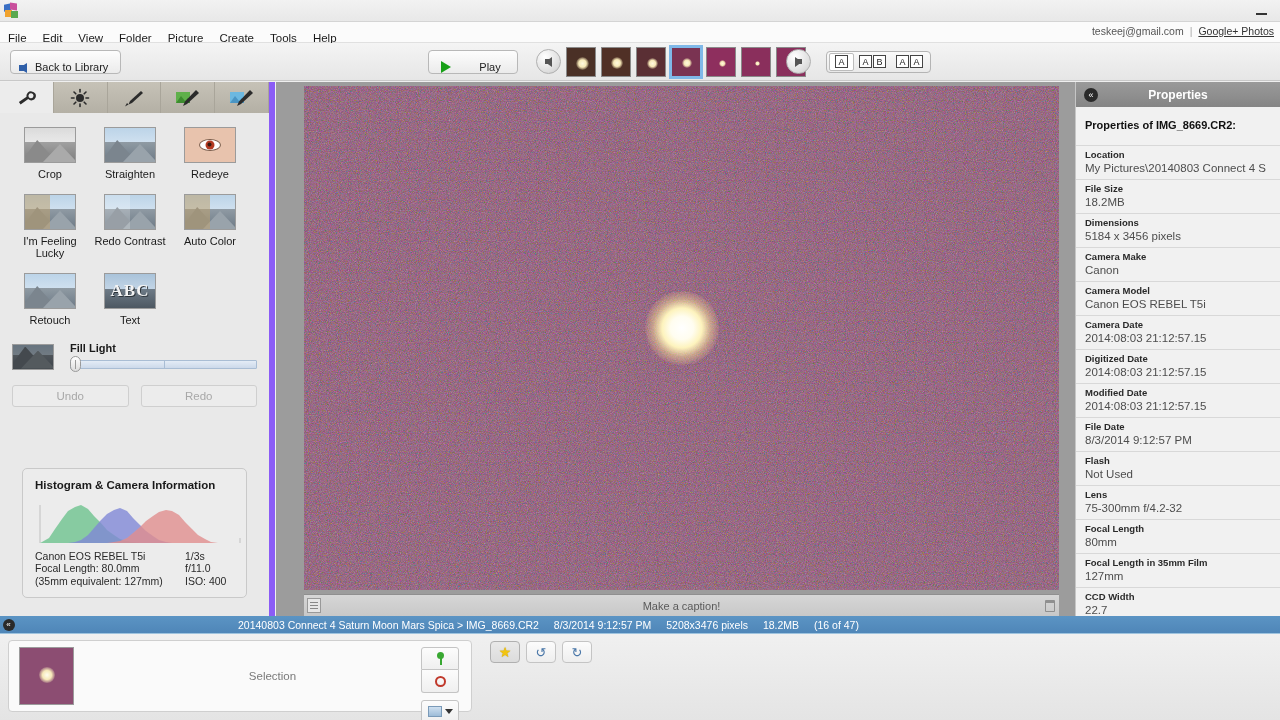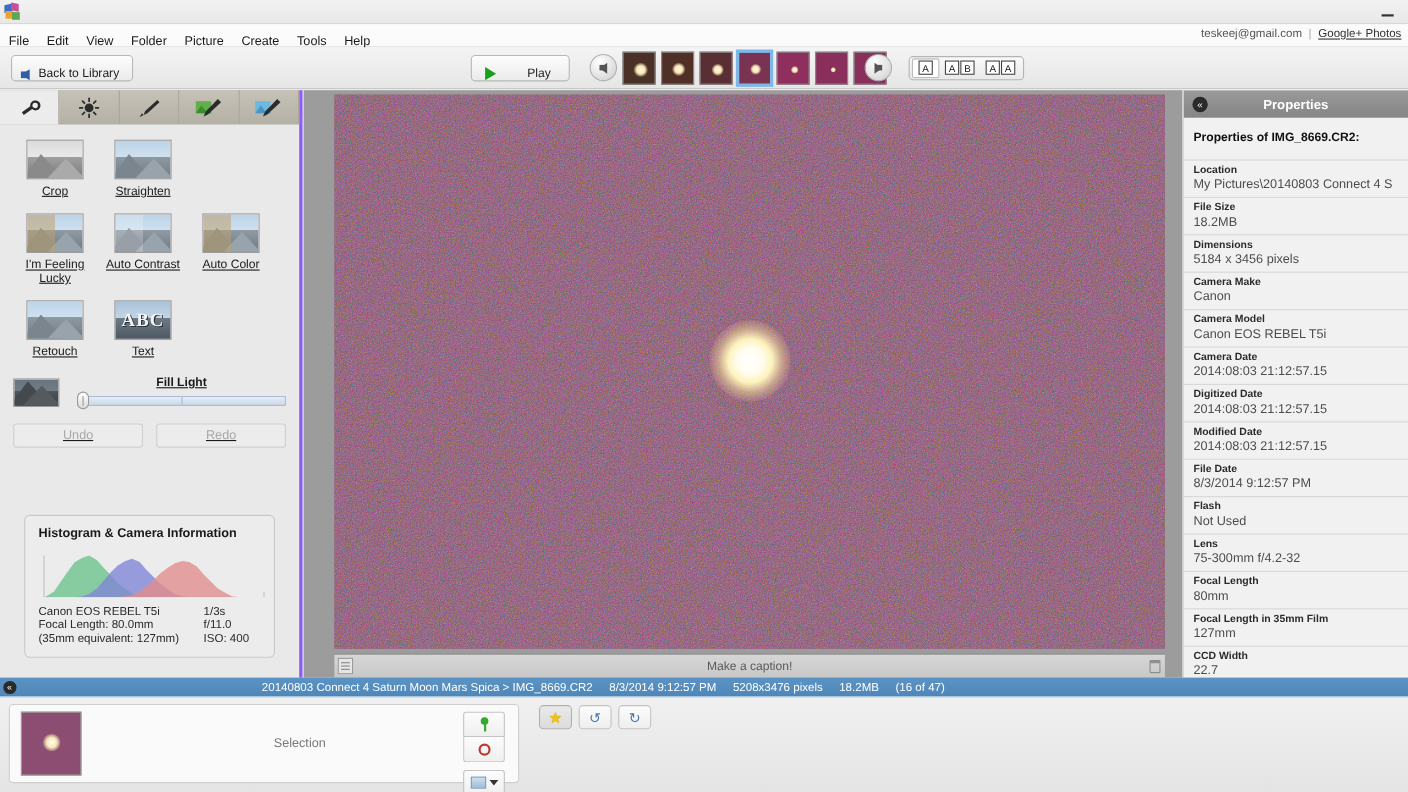--- a/index.html
+++ b/index.html
@@ -110,21 +110,21 @@
   .vm.active { background: #fff; border: 1px solid #bcbcbc; border-radius: 2px; }
   .vm b {
     display: inline-flex; align-items: center; justify-content: center;
     width: 13px; height: 13px; border: 1px solid #444; font-size: 9px;
     font-weight: normal; background: #fff;
   }
 
   
   .leftpanel {
     position: absolute; left: 0; top: 82px; width: 275px; bottom: 104px;
-    background: #e9e9e9; border-right: 3px solid #8b5cf6; text-decoration: underline;
+    background: #e9e9e9; border-right: 6px solid #8b5cf6;
   }
   .tabs { display: flex; height: 31px; background: #bdb9ae; }
   .tab {
     flex: 1; display: flex; align-items: center; justify-content: center;
     border-right: 1px solid #a9a59a; position: relative;
   }
   .tab.active { background: #ececec; }
   .tab:not(.active) { background: linear-gradient(#c6c2b7, #b4b0a5); }
   .tab svg { display: block; }
 
@@ -181,21 +181,21 @@
     font-weight: bold; color: #f4f4f4; text-shadow: 1px 1px 0 #2b3238;
     letter-spacing: 1px;
   }
 
   .filllight { display: flex; align-items: center; padding: 0 12px; margin-top: 2px; }
   .fl-thumb {
     width: 42px; height: 26px; border: 1px solid #9b9b9b; position: relative; overflow: hidden;
   }
   .fl-thumb .mtn { filter: brightness(0.55); }
   .fl-right { flex: 1; margin-left: 16px; }
-  .fl-label { font-size: 11px; font-weight: bold; text-align: center; margin-bottom: 3px; }
+  .fl-label { font-size: 11px; font-weight: bold; text-align: left; margin-bottom: 3px; }
   .slider { position: relative; height: 14px; display: flex; align-items: center; }
   .slider .track {
     position: absolute; left: 0; right: 0; height: 9px;
     background: linear-gradient(#e4ecf6, #ccd9ea);
     border: 1px solid #a9bdd4; border-radius: 1px;
   }
   .slider .track::after {
     content: ''; position: absolute; left: 50%; top: 0; bottom: 0; width: 1px; background: #a9bdd4;
   }
   .slider .knob {
@@ -493,33 +493,40 @@
               <span class="mtn"></span>
             </div>
           <div class="lbl">Crop</div>
         </div>
         <div class="tool">
           <div class="thumbimg">
               <span class="mtn"></span>
             </div>
           <div class="lbl">Straighten</div>
         </div>
+        <div class="tool">
+          <div class="thumbimg eye-img">
+            <span class="eyeball"></span>
+              <span class="iris"></span>
+          </div>
+          <div class="lbl">Redeye</div>
+        </div>
       </div>
       <div class="toolrow">
         <div class="tool">
           <div class="thumbimg half-warm">
               <span class="mtn"></span>
             </div>
           <div class="lbl">I'm Feeling Lucky</div>
         </div>
         <div class="tool">
           <div class="thumbimg half-gray">
               <span class="mtn"></span>
             </div>
-          <div class="lbl">Auto Contrast</div>
+          <div class="lbl">Redo Contrast</div>
         </div>
         <div class="tool">
           <div class="thumbimg half-warm">
               <span class="mtn"></span>
             </div>
           <div class="lbl">Auto Color</div>
         </div>
       </div>
       <div class="toolrow">
         <div class="tool">

